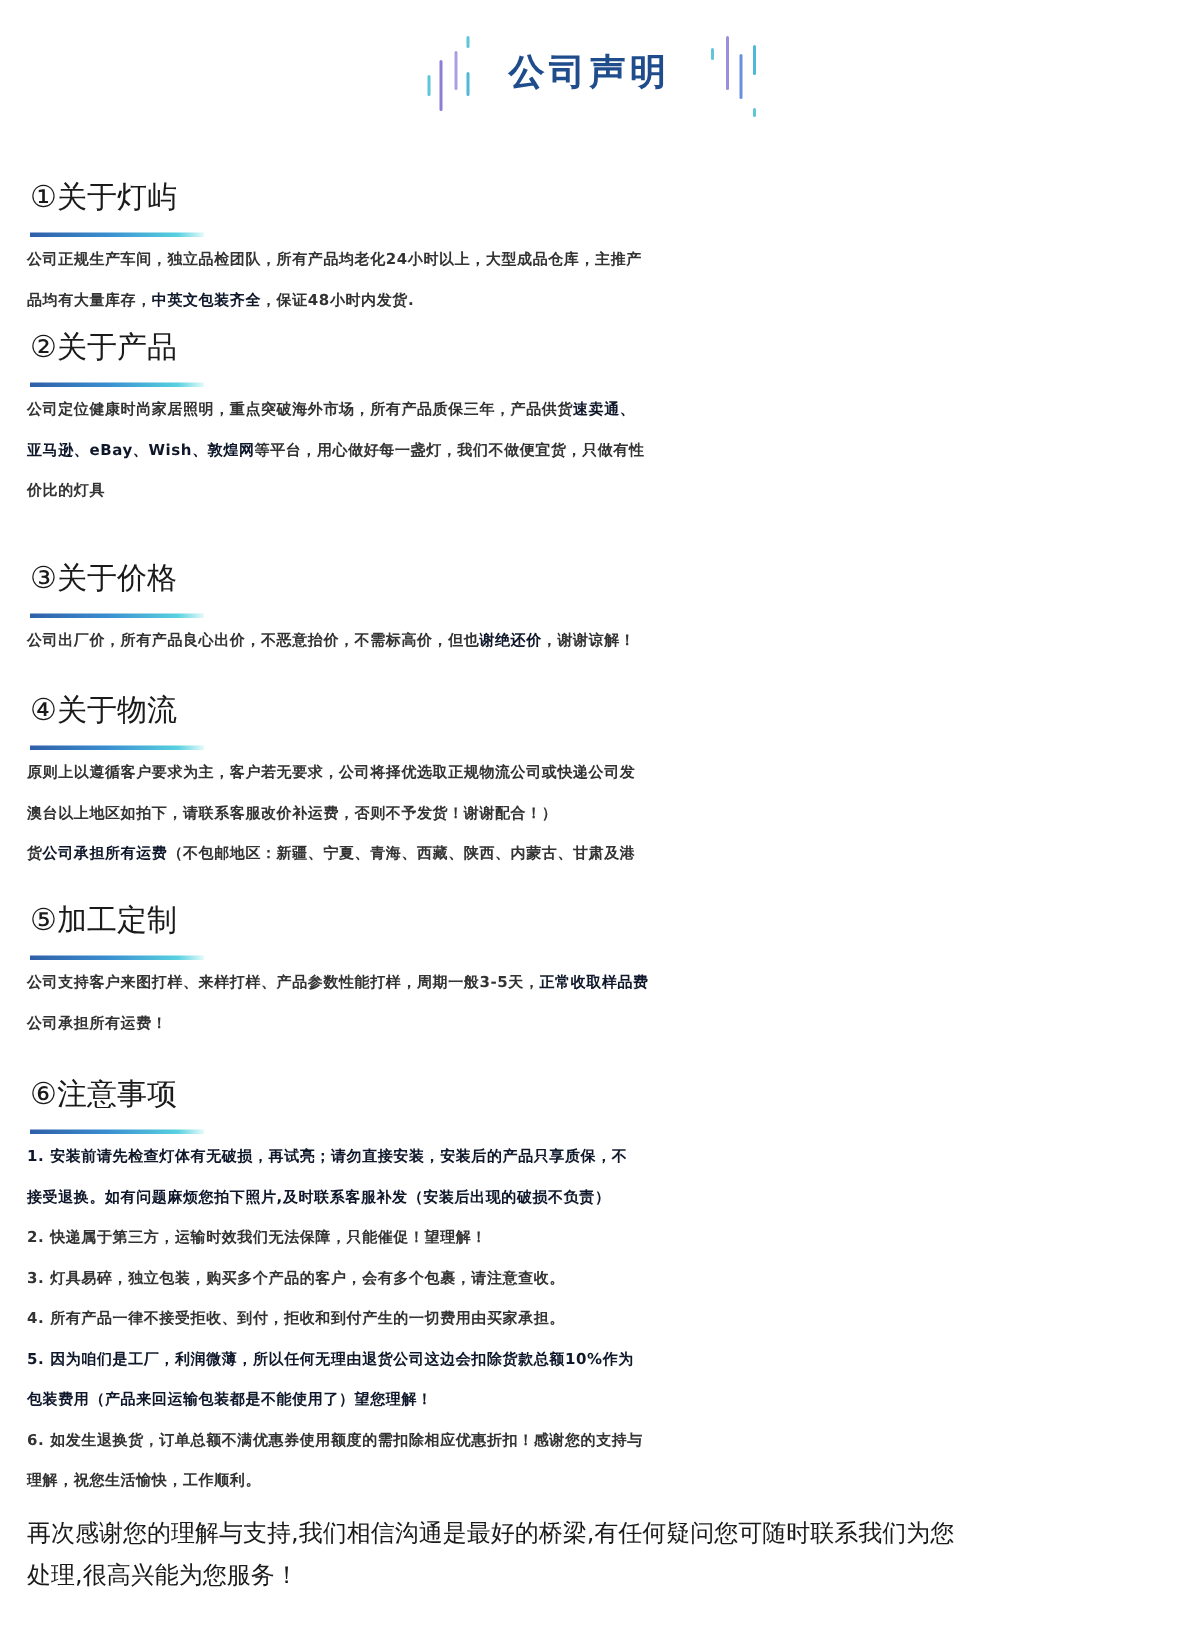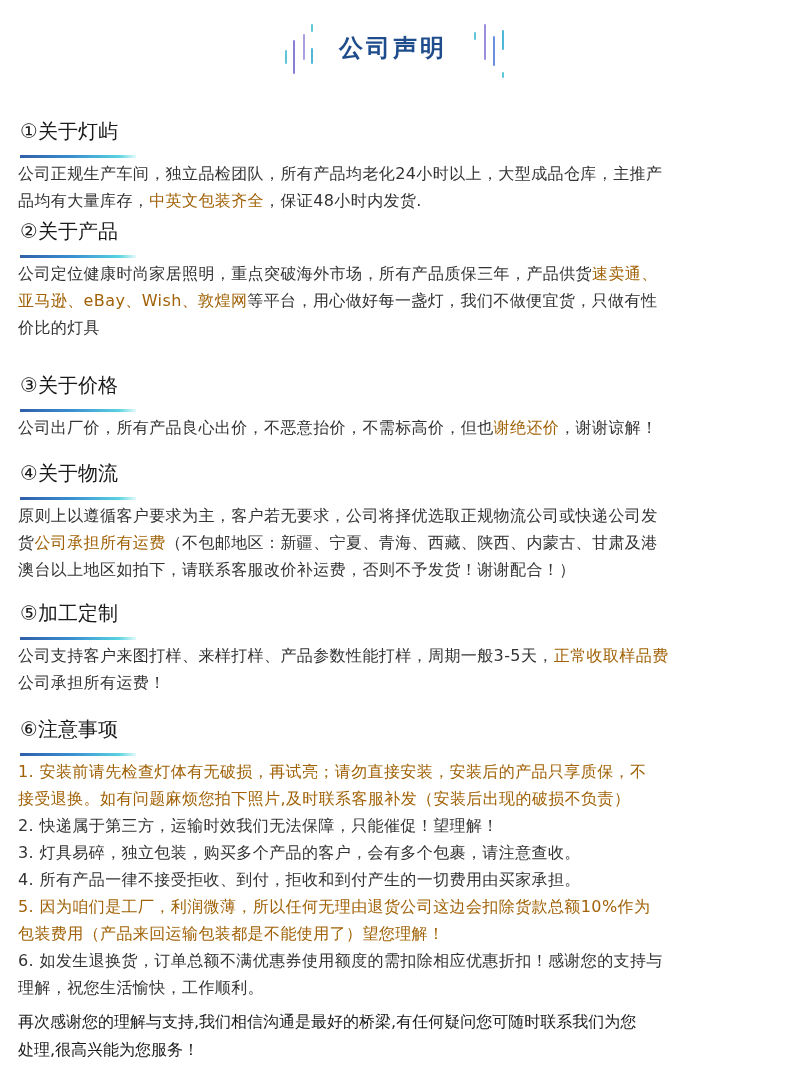--- a/index.html
+++ b/index.html
@@ -63,27 +63,28 @@
     }
     .heading .underline {
       position: absolute;
       left: 2px;
       right: 0;
       bottom: 0;
       height: 3px;
       background: linear-gradient(90deg, #2f5fa8 0%, #3a8fd0 45%, #58d2e0 85%, rgba(120,230,230,0.2) 100%);
     }
     .para {
-      font-size: 16px;
+      font-size: 10px;
       line-height: 27px;
       color: #333333;
       margin-top: 2px;
       letter-spacing: 0.4px;
+      font-weight: bold;
     }
-    .red { color: #a16207; }
+    .red { color: #0f172a; }
     .line { display: block; white-space: nowrap; }
 
     .closing {
       position: absolute;
       left: 18px;
       top: 1008px;
       width: 760px;
       font-size: 16px;
       line-height: 28px;
       color: #1a1a1a;
@@ -143,22 +144,22 @@
     </div>
 </div>
 
 <div class="section" style="top:460px;">
   <div class="heading">
     <span>④关于物流</span>
     <span class="underline"></span>
   </div>
   <div class="para">
       <span class="line"><span>原则上以遵循客户要求为主，客户若无要求，公司将择优选取正规物流公司或快递公司发</span></span>
+      <span class="line"><span>澳台以上地区如拍下，请联系客服改价补运费，否则不予发货！谢谢配合！）</span></span>
       <span class="line"><span>货</span><span class="red">公司承担所有运费</span><span>（不包邮地区：新疆、宁夏、青海、西藏、陕西、内蒙古、甘肃及港</span></span>
-      <span class="line"><span>澳台以上地区如拍下，请联系客服改价补运费，否则不予发货！谢谢配合！）</span></span>
     </div>
 </div>
 
 <div class="section" style="top:600px;">
   <div class="heading">
     <span>⑤加工定制</span>
     <span class="underline"></span>
   </div>
   <div class="para">
       <span class="line"><span>公司支持客户来图打样、来样打样、产品参数性能打样，周期一般3-5天，</span><span class="red">正常收取样品费</span></span>

